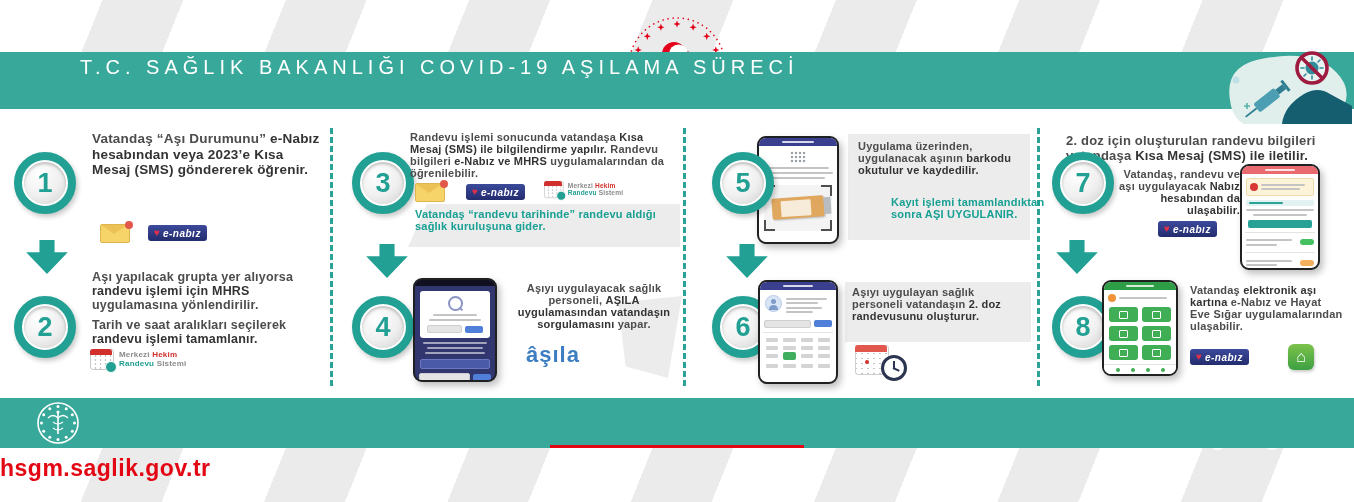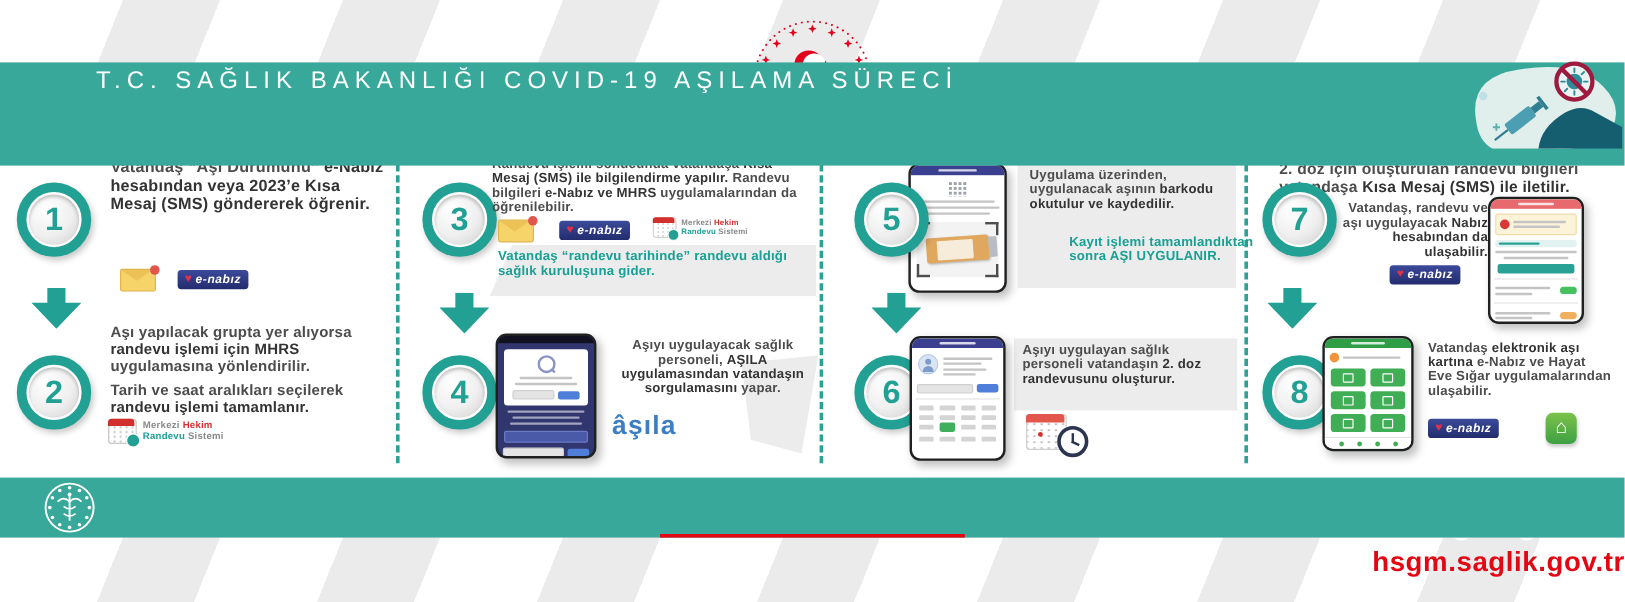--- a/index.html
+++ b/index.html
@@ -5,21 +5,21 @@
   html,body{margin:0;padding:0;background:#fff;}
   .canvas{position:relative;width:1354px;height:502px;overflow:hidden;background:#fff;
           font-family:"Liberation Sans",sans-serif;}
   .abs{position:absolute;}
   
   .stripes{position:absolute;left:0;width:100%;
     background:repeating-linear-gradient(112deg,#ffffff 0 95px,#ebebeb 95px 170px);}
   .stripes-top{top:0;height:52px;}
   .stripes-bottom{top:448px;height:54px;}
   
-  .band{position:absolute;left:0;top:52px;width:1354px;height:86px;background:#38a89b;z-index:2;
+  .band{position:absolute;left:0;top:52px;width:1354px;height:57px;background:#38a89b;z-index:2;
         padding-left:80px;box-sizing:border-box;color:#fff;}
   .band .l1{margin-top:4px;font-size:20px;letter-spacing:5px;font-weight:400;}
   .band .l2{font-size:42px;letter-spacing:8px;font-weight:800;margin-top:1px;}
   .emblem{z-index:1;}
   .hero{z-index:3;}
   
   .sep{position:absolute;top:128px;height:258px;width:0;border-left:3px dashed #2aa295;}
   
   .gbg{position:absolute;background:#ececec;}
   
@@ -53,21 +53,21 @@
   .mhrs-ic{width:22px;height:19px;background:#fff;border:1px solid #c9c9c9;border-radius:3px;position:relative;overflow:visible;
      background-image:radial-gradient(#c4c4c4 1px,transparent 1.2px);background-size:5px 4px;background-position:2px 8px;}
   .mhrs-ic::before{content:"";position:absolute;left:-1px;top:-1px;width:22px;height:6px;background:#d2302c;border-radius:3px 3px 0 0;}
   .mhrs-ic::after{content:"";position:absolute;right:-4px;bottom:-4px;width:10px;height:10px;border-radius:50%;
      background:#21a093;border:1.5px solid #fff;}
   .mhrs-tx{font-size:8px;line-height:8.5px;font-weight:700;letter-spacing:.2px;}
   .mhrs-tx .g{color:#8a8a8a;}
   .mhrs-tx .r{color:#d2302c;}
   .mhrs-tx .t{color:#21a093;}
   .mhrs.small{transform:scale(.82);transform-origin:left top;}
-  .asila{position:absolute;color:#3d7ec2;font-weight:700;font-size:22px;letter-spacing:1px;}
+  .asila{position:absolute;color:#3d7ec2;font-weight:700;font-size:22px;letter-spacing:1px;margin-left:16px;}
   .hes{position:absolute;width:26px;height:26px;border-radius:6px;color:#fff;font-size:16px;line-height:26px;text-align:center;
      background:linear-gradient(#7cc24a,#3da043);box-shadow:1px 2px 3px rgba(0,0,0,.2);}
   .calclock{position:absolute;width:60px;height:34px;}
   .cal{position:absolute;left:0;top:0;width:32px;height:28px;background:#fff;border:1px solid #cfcfcf;border-radius:3px;
      background-image:radial-gradient(#c4c4c4 1.1px,transparent 1.3px);background-size:6px 5px;background-position:3px 10px;}
   .cal::before{content:"";position:absolute;left:-1px;top:-1px;width:32px;height:7px;background:#e2574c;border-radius:3px 3px 0 0;}
   .cal::after{content:"";position:absolute;left:9px;top:14px;width:4px;height:4px;border-radius:50%;background:#d2302c;}
   .clock{position:absolute;left:26px;top:10px;width:20px;height:20px;border-radius:50%;background:#fff;border:3px solid #2b3550;}
   .clock::before{content:"";position:absolute;left:9px;top:3px;width:2px;height:8px;background:#2b3550;}
   .clock::after{content:"";position:absolute;left:9px;top:9px;width:7px;height:2px;background:#2b3550;transform:rotate(25deg);transform-origin:left;}
@@ -132,21 +132,21 @@
   .p8-nav{position:absolute;left:0;right:0;bottom:0;height:9px;background:#fff;border-top:1px solid #e2e2e2;
      display:flex;align-items:center;justify-content:space-around;padding:0 6px;}
   .p8-nav i{width:4px;height:4px;border-radius:50%;background:#3fae54;}
   
   .fband{position:absolute;left:0;top:398px;width:1354px;height:50px;background:#38a89b;z-index:2;}
   .fmin{position:absolute;left:92px;top:408px;color:#fff;font-weight:700;font-size:13.5px;line-height:15px;letter-spacing:1px;}
   .finfo{position:absolute;right:16px;top:402px;text-align:right;color:#fff;}
   .finfo .lab{font-size:16px;letter-spacing:1px;font-weight:400;}
   .finfo .url{font-size:26px;font-weight:800;letter-spacing:.5px;margin-top:1px;}
   .redline{position:absolute;left:550px;top:445px;width:254px;height:3px;background:#e30613;z-index:3;}
-  .hsgm{position:absolute;left:0;top:455px;width:100%;text-align:right;color:#e30613;
+  .hsgm{position:absolute;left:0;top:455px;width:100%;text-align:left;color:#e30613;
      font-size:23px;font-weight:800;letter-spacing:.5px;z-index:3;}
 </style>
 </head>
 <body>
 
 <div class="canvas">
 
   <div class="stripes stripes-top"></div>
   <div class="stripes stripes-bottom"></div>
 

